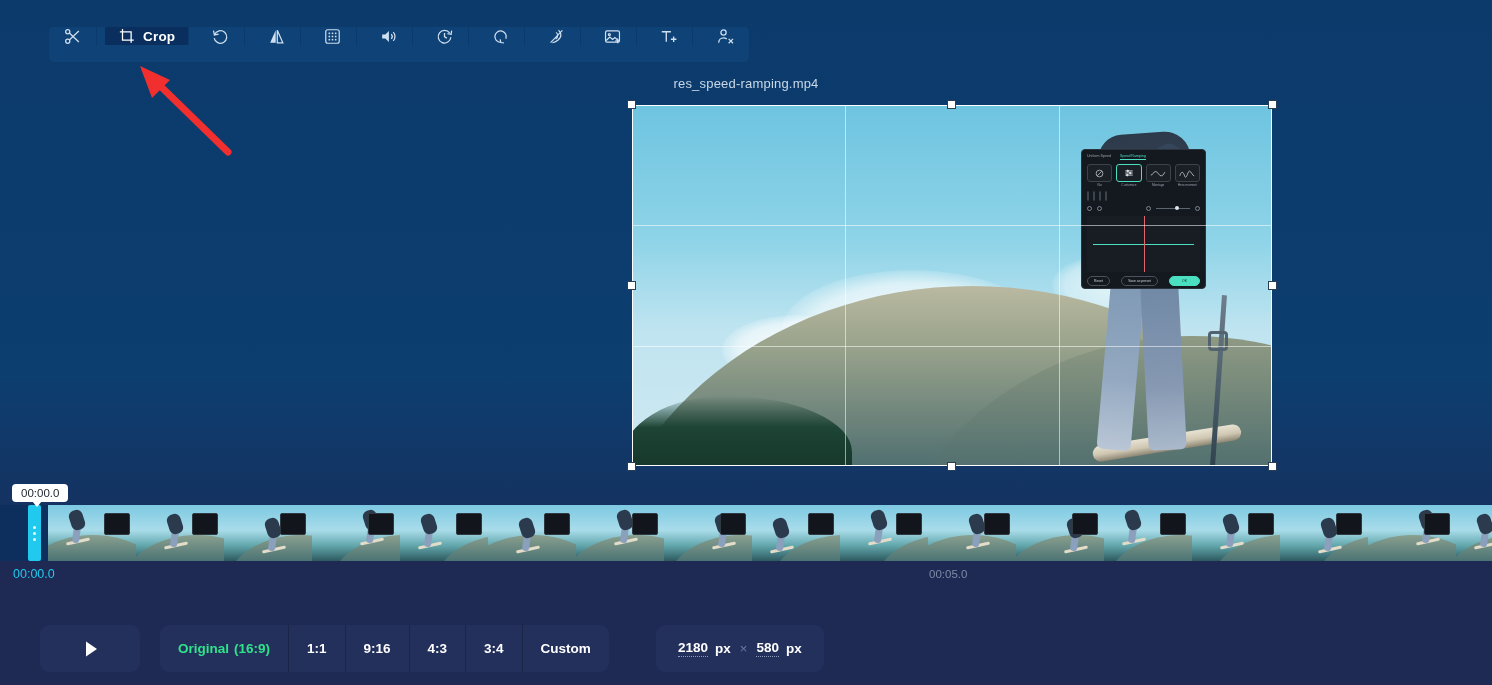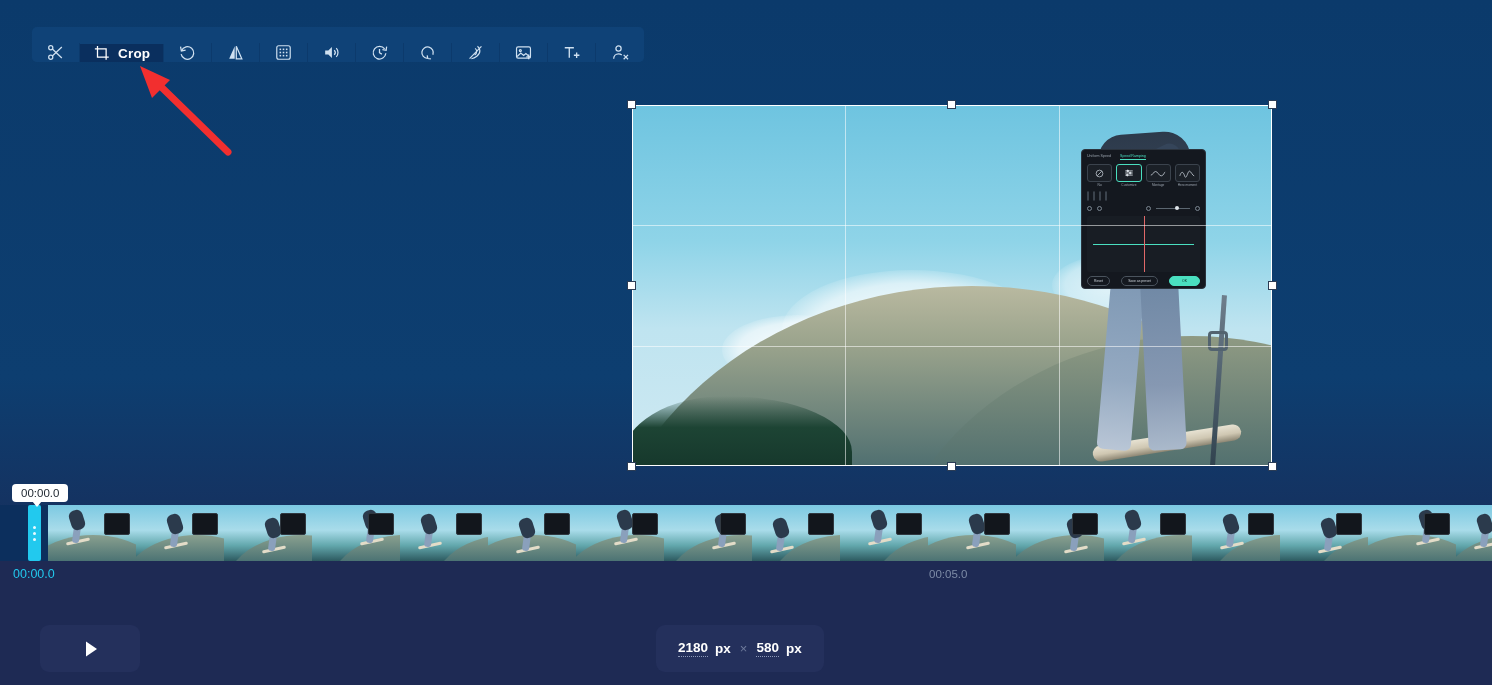--- a/index.html
+++ b/index.html
@@ -8,24 +8,25 @@
     font-family: "Liberation Sans", sans-serif;
     background: #0b3a6b;
   }
   .app {
     position: relative; width: 1492px; height: 685px;
     background: linear-gradient(180deg, #0b3a6b 0%, #0d3e70 55%, #16305e 78%, #1e2a54 78.2%, #1e2a54 100%);
   }
 
   
   .toolbar {
-    position: absolute; left: 32px; top: 27px;
-    height: 35px; display: flex; align-items: flex-end;
+    position: absolute; left: 49px; top: 27px;
+    height: 35px; display: flex; align-items: flex-start;
     border-radius: 5px; overflow: hidden;
     background: #0f4277;
+    gap: 8px;
   }
   .tbtn {
     display: flex; align-items: center; justify-content: center;
     gap: 7px; min-width: 48px; padding: 0 13px;
     background: #0f4277;
     border-right: 1px solid #0c3a6c;
     cursor: pointer;
   }
   .tbtn:last-child { border-right: none; }
   .tbtn svg { display: block; }
@@ -336,20 +337,21 @@
       </svg>
     </div>
   </div>
 
   <svg class="arrow" width="110" height="100" viewBox="0 0 110 100">
     <defs></defs>
     <line x1="100" y1="92" x2="22" y2="16" stroke="#f22f2f" stroke-width="7" stroke-linecap="round"></line>
     <polygon points="12,6 42,20 24,38" fill="#f22f2f"></polygon>
   </svg>
 
+  <div class="file-title">res_speed-ramping.mp4</div>
 
   <div class="stage">
     <div class="video">
       <div class="cloud c1"></div>
       <div class="cloud c2"></div>
       <div class="cloud c3"></div>
       <div class="cloud c4"></div>
       <div class="hill"></div>
       <div class="hill2"></div>
       <div class="trees"></div>
@@ -625,20 +627,41 @@
   <div class="time-mid">00:05.0</div>
 
   <div class="bottombar"></div>
 
   <div class="playbtn">
     <svg width="24" height="24" viewBox="0 0 24 24">
       <polygon points="8,4.5 19,12 8,19.5" fill="#ffffff"></polygon>
     </svg>
   </div>
 
+  <div class="ratios" id="ratios">
+      <div class="ratio sel">
+        <span>Original</span>
+        <span class="sub">(16:9)</span>
+      </div>
+      <div class="ratio">
+        <span>1:1</span>
+      </div>
+      <div class="ratio">
+        <span>9:16</span>
+      </div>
+      <div class="ratio">
+        <span>4:3</span>
+      </div>
+      <div class="ratio">
+        <span>3:4</span>
+      </div>
+      <div class="ratio">
+        <span>Custom</span>
+      </div>
+    </div>
 
   <div class="dims">
     <span class="numfield">2180</span>
     <span>px</span>
     <span class="xsym">×</span>
     <span class="numfield">580</span>
     <span>px</span>
   </div>
 
 </div>

